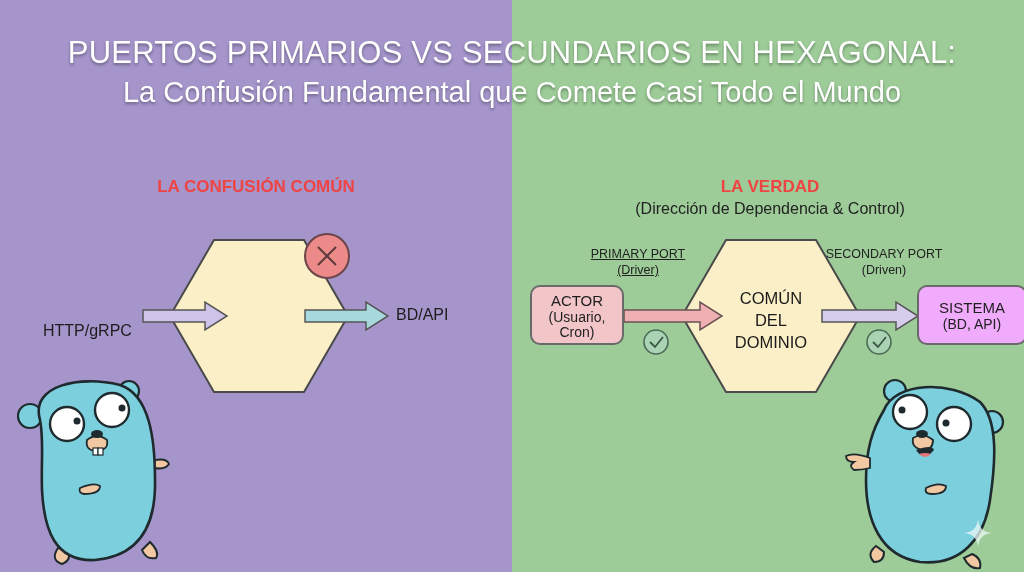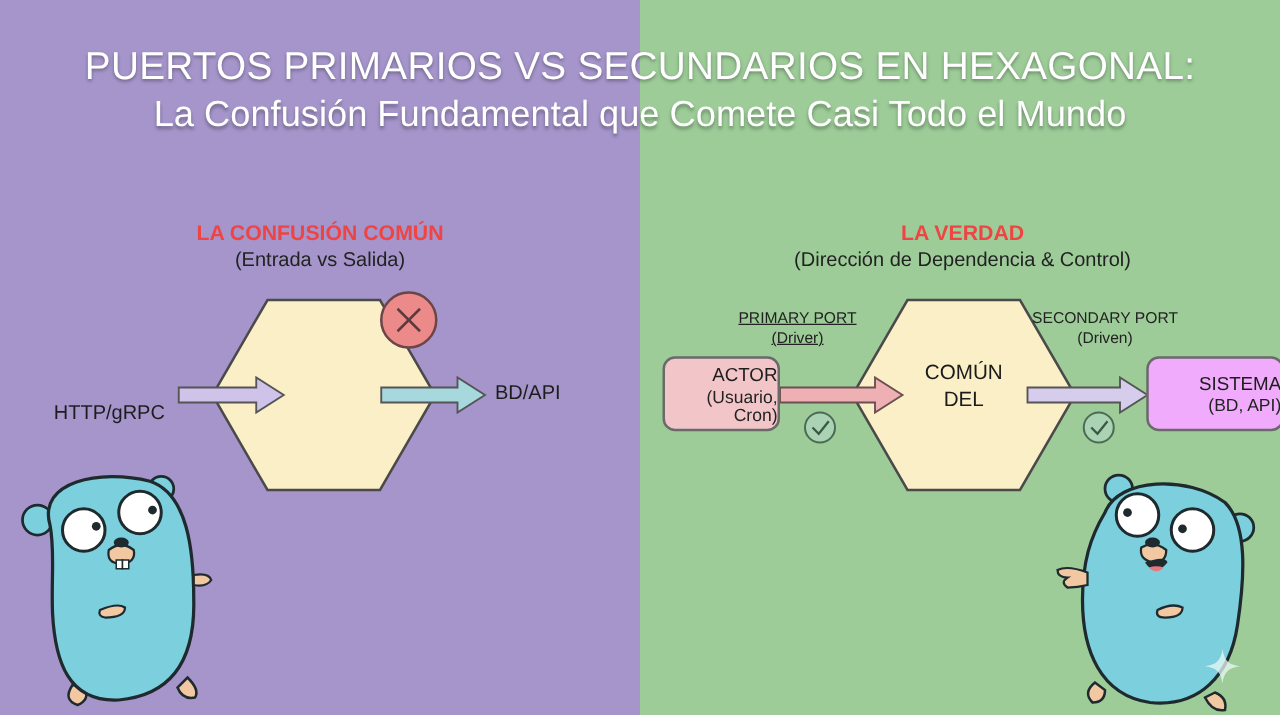--- a/index.html
+++ b/index.html
@@ -17,21 +17,21 @@
 
     .section-head { position: absolute; text-align: center; }
     .section-title { font-weight: bold; font-size: 17px; line-height: 22px; color: #ef4444; }
     .section-sub { font-size: 16px; line-height: 22px; color: #222; }
 
     svg.diagram { position: absolute; left: 0; top: 0; width: 1024px; height: 572px; }
 
     .lbl { position: absolute; font-size: 16px; color: #1d1d1d; white-space: nowrap; }
     .port-label { position: absolute; text-align: center; font-size: 12.5px; line-height: 16px; color: #222; white-space: nowrap; }
 
-    .box { position: absolute; border: 2px solid #6a6a6a; border-radius: 10px; text-align: right; display: flex; flex-direction: column; justify-content: center; }
+    .box { position: absolute; border: 2px solid #6a6a6a; border-radius: 10px; text-align: center; display: flex; flex-direction: column; justify-content: center; }
     .box .box-title { font-size: 15px; line-height: 19px; color: #1d1d1d; }
     .box .box-sub { font-size: 14px; line-height: 15px; color: #222; }
     .actor-box { left: 530px; top: 285px; width: 94px; height: 60px; background: #f2c6c8; }
     .system-box { left: 917px; top: 285px; width: 110px; height: 60px; background: #f0abfc; }
 
     .core-text { position: absolute; left: 716px; top: 287px; width: 110px; text-align: center; font-size: 16.5px; line-height: 22px; color: #1b1b1b; }
 
     .sparkle { position: absolute; left: 963px; top: 518px; width: 30px; height: 30px; }
   </style>
 </head>
@@ -106,21 +106,20 @@
     <circle cx="946" cy="423" r="3.5" fill="#1e2a2e"></circle>
     <path d="M913,438 q10,-6 20,2 q0,10 -10,10 q-12,-2 -10,-12 z" fill="#f1c8a2" stroke="#1e2a2e" stroke-width="1.8"></path>
     <ellipse cx="922" cy="434" rx="6" ry="4" fill="#1e2a2e"></ellipse>
     <path d="M916,450 q8,12 18,0 q-2,-6 -18,0 z" fill="#1e2a2e"></path>
     <path d="M919,454 q6,6 12,0 q-6,-2 -12,0 z" fill="#e9757d"></path>
   </g>
 </svg>
 
 <div class="section-head" style="left:106px; top:176px; width:300px;">
   <div class="section-title">LA CONFUSIÓN COMÚN</div>
-  <div class="section-sub">(Entrada vs Salida)</div>
 </div>
 
 <div class="lbl" style="left:43px; top:322px;">HTTP/gRPC</div>
 <div class="lbl" style="left:396px; top:306px;">BD/API</div>
 
 <div class="section-head" style="left:590px; top:176px; width:360px;">
   <div class="section-title">LA VERDAD</div>
   <div class="section-sub">(Dirección de Dependencia &amp; Control)</div>
 </div>
 
@@ -134,20 +133,21 @@
 </div>
 
 <div class="box actor-box">
   <div class="box-title">ACTOR</div>
   <div class="box-sub">(Usuario, Cron)</div>
 </div>
 
 <div class="core-text">
   <div>COMÚN</div>
   <div>DEL</div>
+  <div>DOMINIO</div>
 </div>
 
 <div class="box system-box">
   <div class="box-title">SISTEMA</div>
   <div class="box-sub">(BD, API)</div>
 </div>
 
 <svg class="sparkle" viewBox="0 0 30 30">
   <path d="M15,1 C16,10 20,14 29,15 C20,16 16,20 15,29 C14,20 10,16 1,15 C10,14 14,10 15,1 Z" fill="rgba(235,248,245,0.75)"></path>
 </svg>

